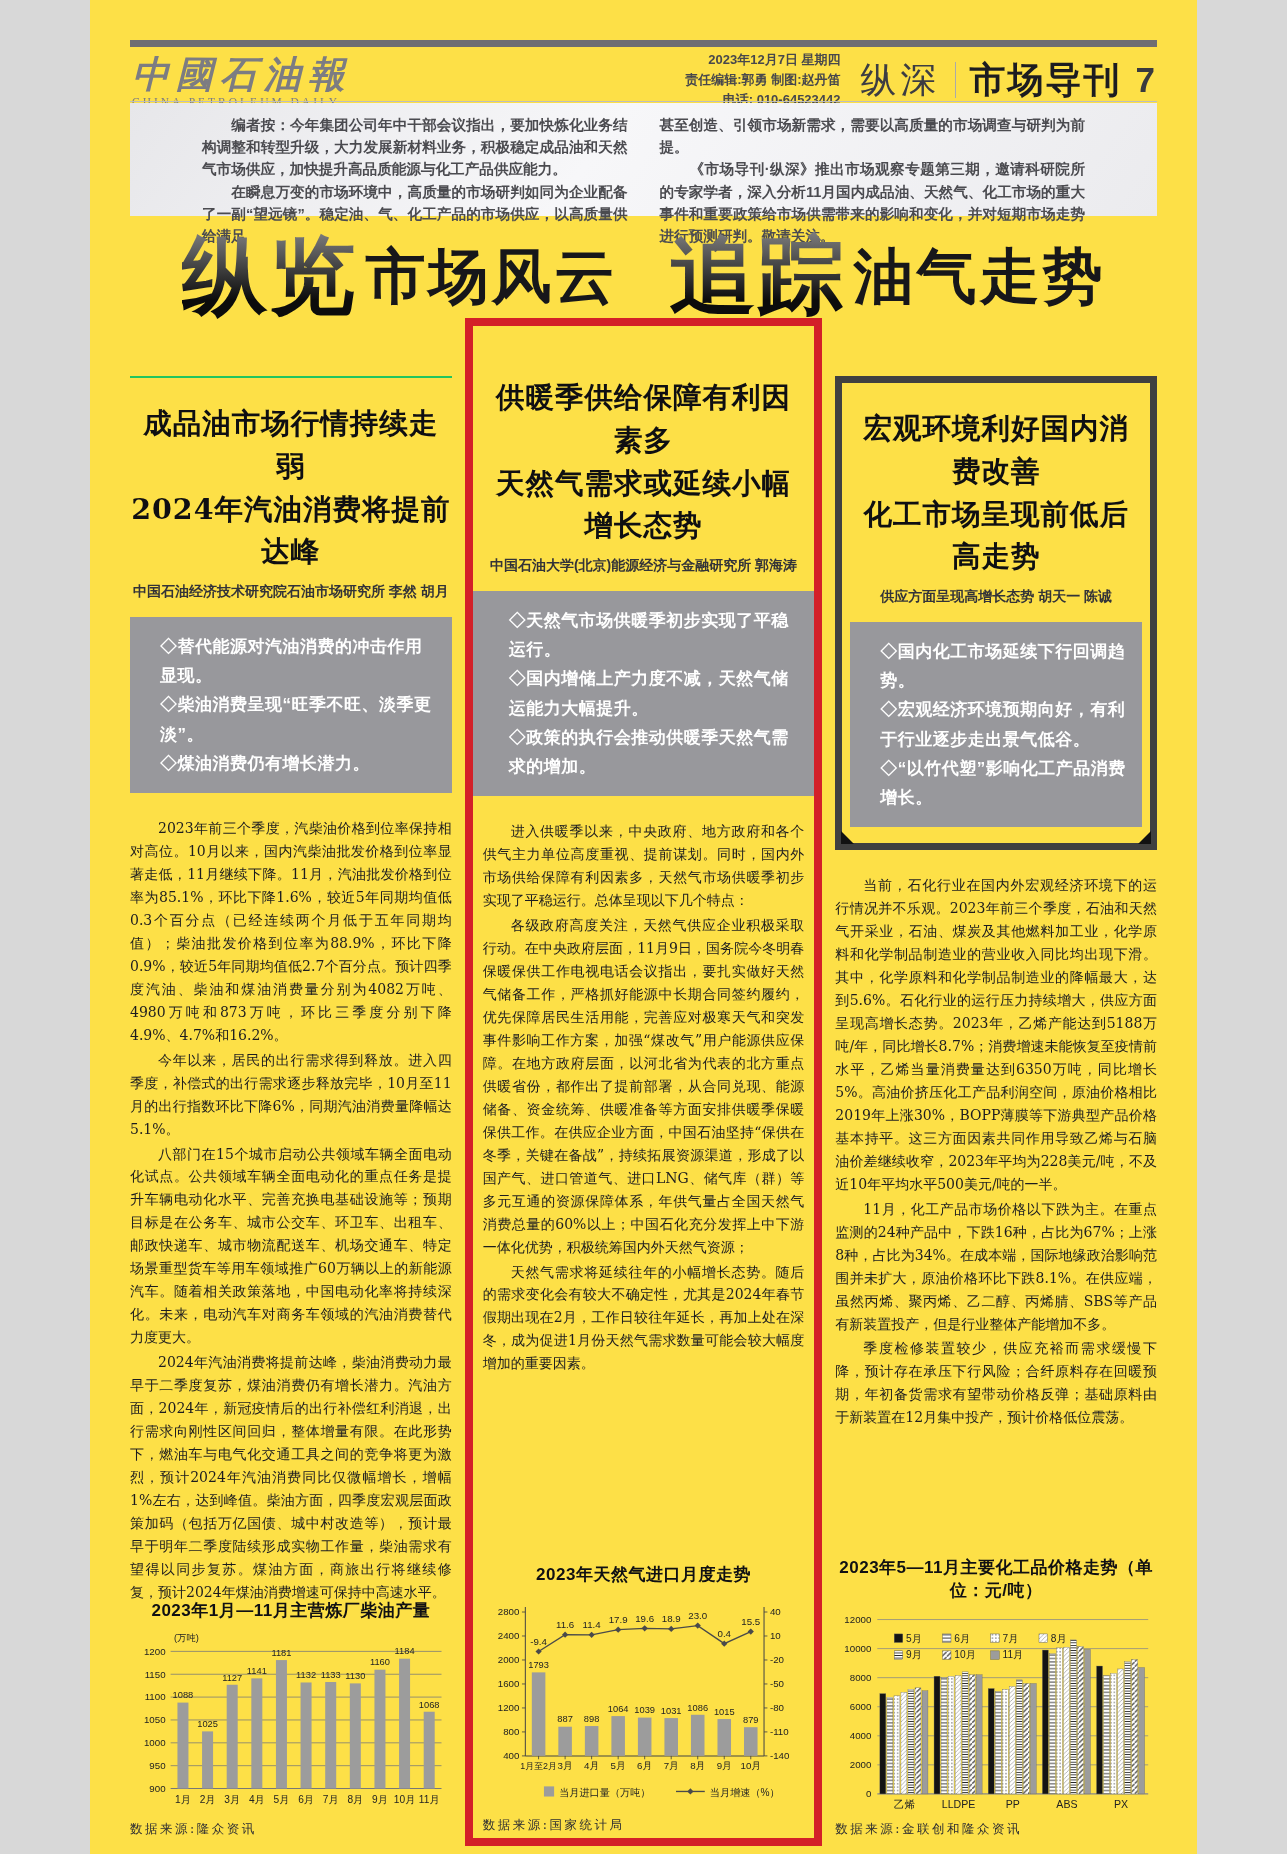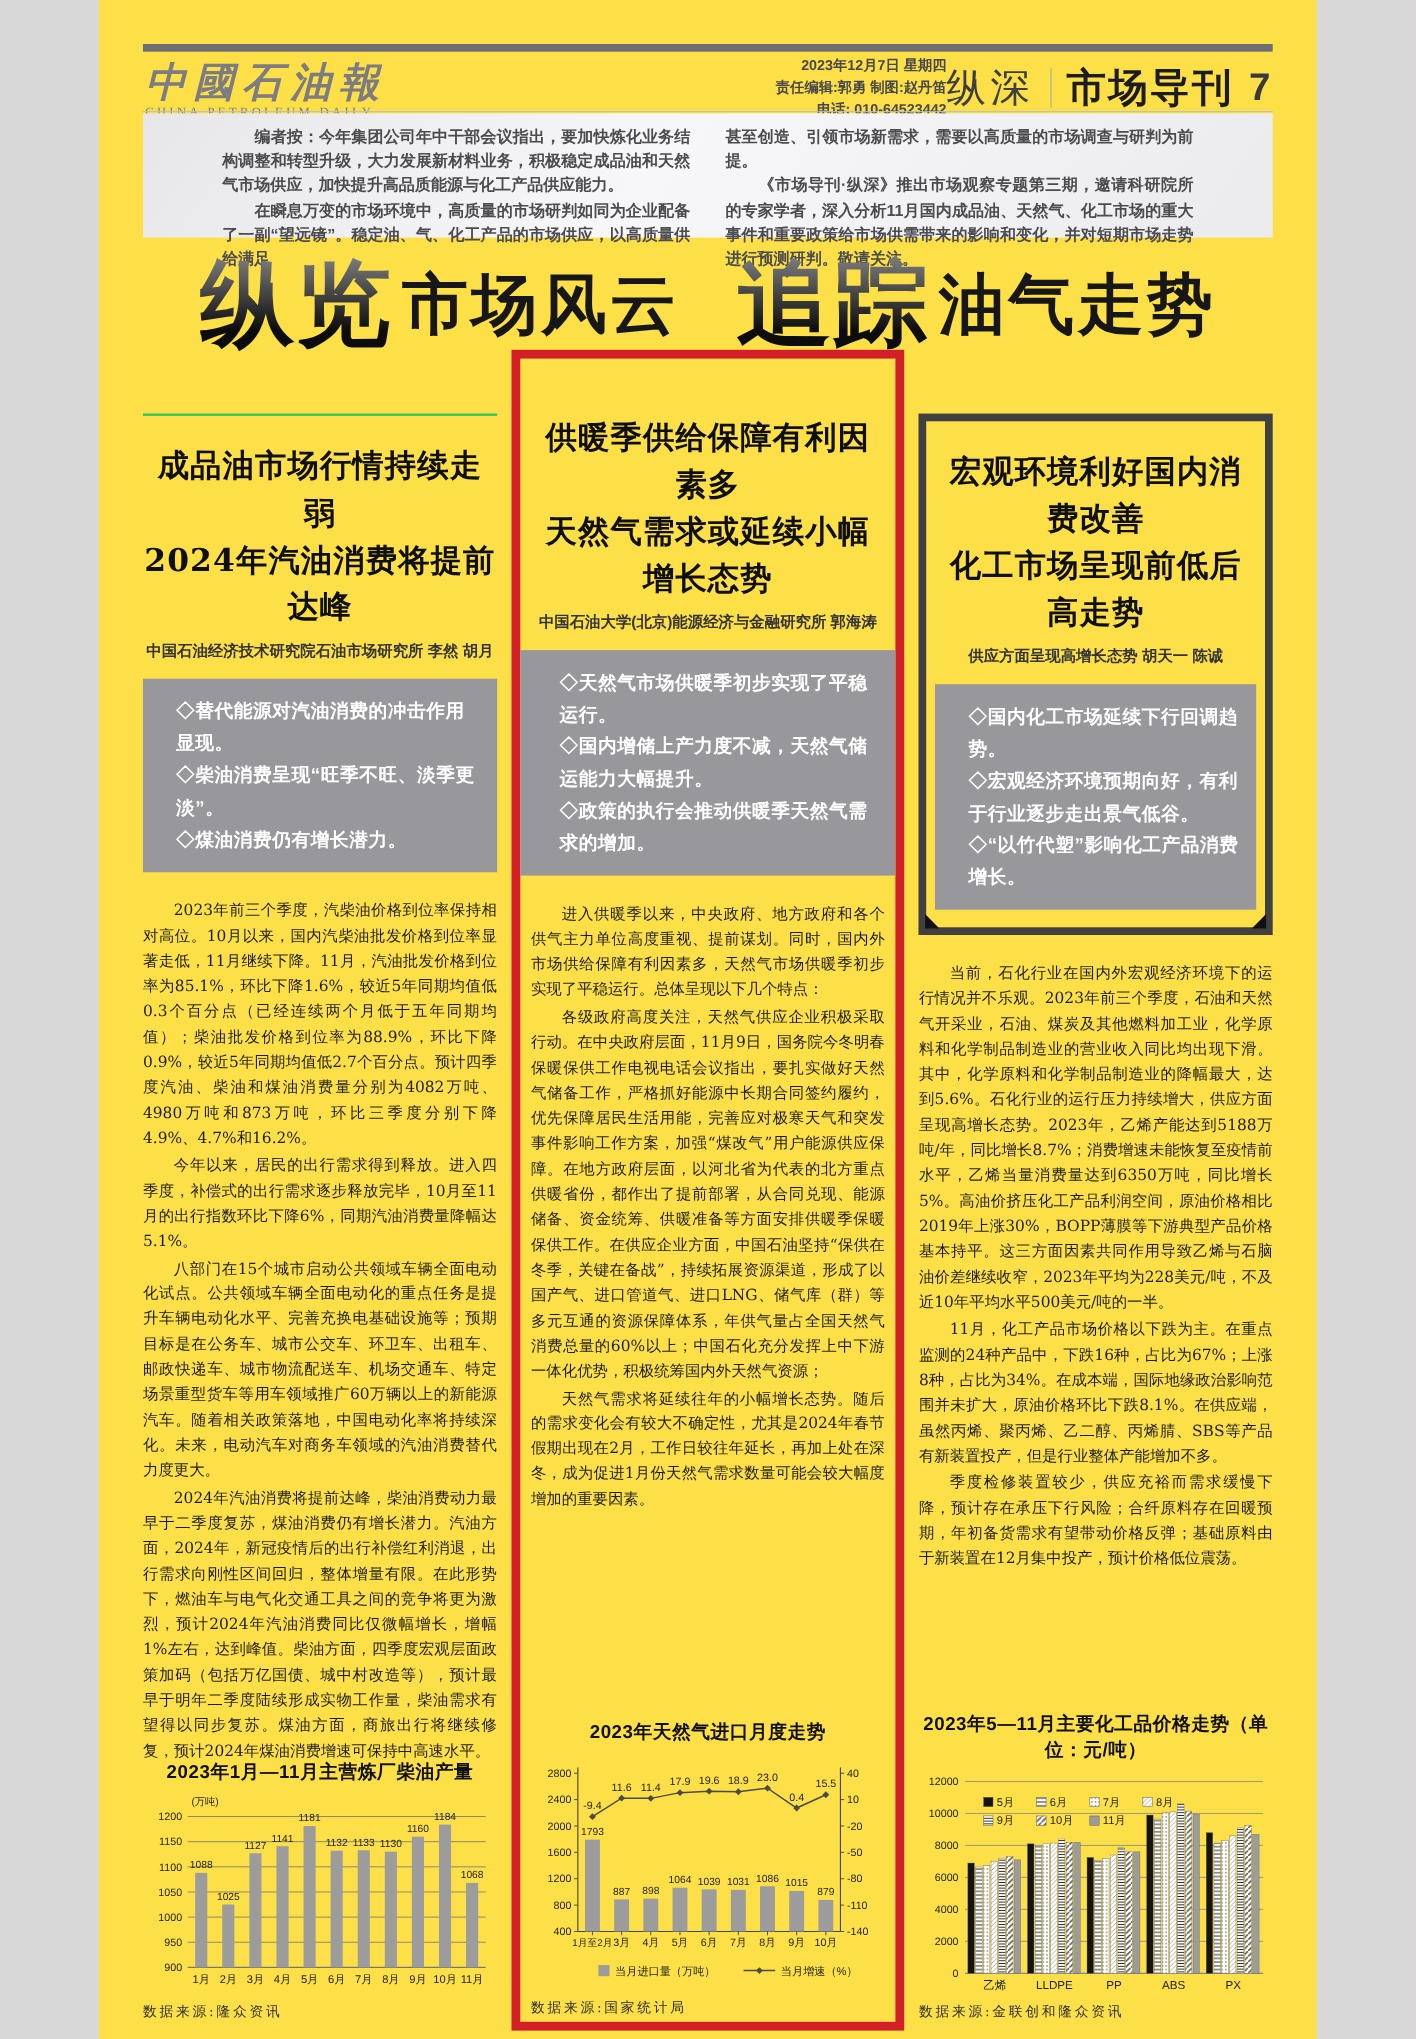--- a/index.html
+++ b/index.html
@@ -4,21 +4,21 @@
 <style>
   html,body{margin:0;padding:0;background:#d8d8d8;}
   .page{position:relative;width:1107px;height:1854px;margin:0 auto;background:#fde047;
         font-family:"Liberation Sans",sans-serif;overflow:hidden;}
   
   .topbar{position:absolute;left:40px;right:40px;top:40px;height:7px;background:#6e6e72;}
   .mast{position:absolute;left:42px;top:56px;}
   .logo-cn{font-family:"DejaVu Serif",serif;font-style:italic;font-weight:bold;font-size:37px;
            color:#7c7c82;letter-spacing:7px;line-height:1;}
   .logo-en{font-family:"Liberation Serif",serif;font-size:11.5px;letter-spacing:3px;color:#7c7c82;margin-top:3px;}
-  .head-right{position:absolute;right:42px;top:50px;display:flex;align-items:center;gap:0;}
+  .head-right{position:absolute;right:42px;top:50px;display:flex;align-items:center;gap:20px;}
   .pubinfo{text-align:right;font-size:13px;font-weight:bold;color:#48484c;line-height:1.55;}
   .sec{display:flex;align-items:center;gap:14px;}
   .sec .zs{font-size:36px;color:#3d3d42;letter-spacing:4px;font-weight:500;}
   .sec .vdiv{width:1px;height:36px;background:#aaa;}
   .sec .mt{font-size:36px;font-weight:900;color:#1c1c20;letter-spacing:2px;}
   .sec .pn{font-size:35px;font-weight:900;color:#3a3a3e;}
   .hr1{position:absolute;left:40px;right:40px;top:101px;border-top:1px solid #bdbdbf;}
   
   .ednote{position:absolute;left:40px;right:40px;top:103px;height:113px;box-sizing:border-box;
           background:linear-gradient(125deg,#e7e7ea 0%,#f7f7f9 45%,#ebebee 100%);

